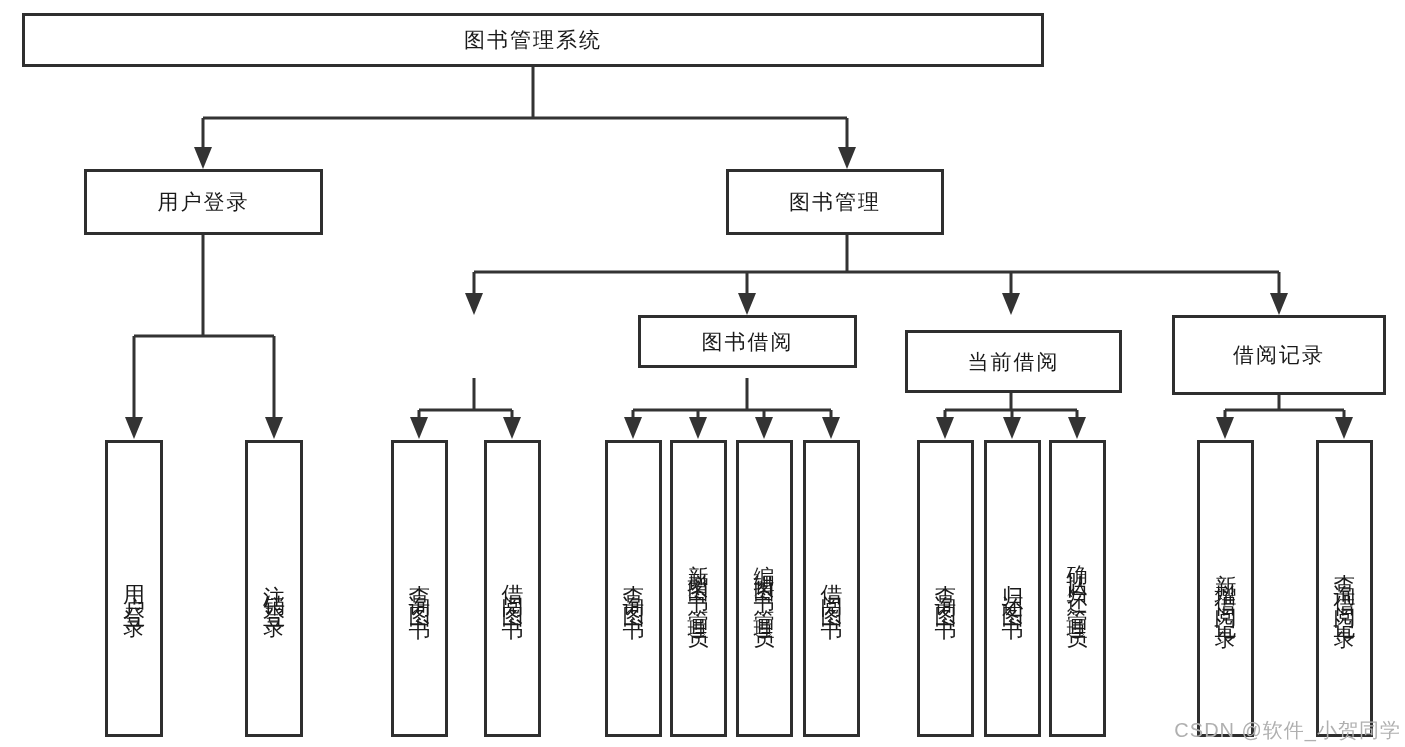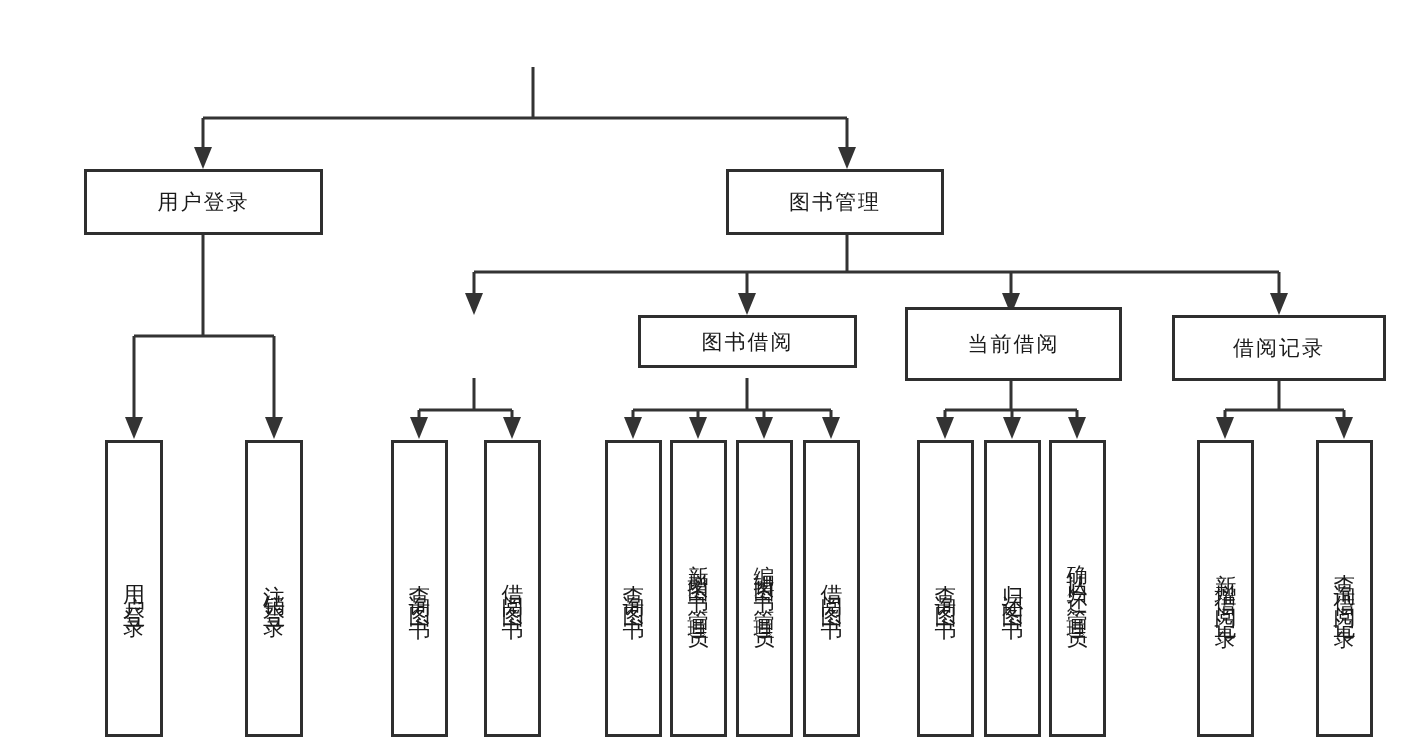--- a/index.html
+++ b/index.html
@@ -101,35 +101,38 @@
       <polygon points="755,417 773,417 764,439"></polygon>
       <polygon points="822,417 840,417 831,439"></polygon>
       <polygon points="936,417 954,417 945,439"></polygon>
       <polygon points="1003,417 1021,417 1012,439"></polygon>
       <polygon points="1068,417 1086,417 1077,439"></polygon>
       <polygon points="1216,417 1234,417 1225,439"></polygon>
       <polygon points="1335,417 1353,417 1344,439"></polygon>
     </g>
   </svg>
 
+  <div class="hnode" style="left:22px;top:13px;width:1022px;height:54px">
+    <span>图书管理系统</span>
+  </div>
 
   <div class="hnode" style="left:84px;top:169px;width:239px;height:66px">
     <span>用户登录</span>
   </div>
   <div class="hnode" style="left:726px;top:169px;width:218px;height:66px">
     <span>图书管理</span>
   </div>
 
   <div class="hnode" style="left:638px;top:315px;width:219px;height:53px">
     <span>图书借阅</span>
   </div>
-  <div class="hnode" style="left:905px;top:307px;width:217px;height:74px">
+  <div class="hnode" style="left:905px;top:330px;width:217px;height:63px">
     <span>当前借阅</span>
   </div>
-  <div class="hnode" style="left:1172px;top:315px;width:214px;height:66px">
+  <div class="hnode" style="left:1172px;top:315px;width:214px;height:80px">
     <span>借阅记录</span>
   </div>
 
   <div class="vnode" style="left:105px;top:440px;width:58px;height:297px">
     <span>用户登录</span>
   </div>
   <div class="vnode" style="left:245px;top:440px;width:58px;height:297px">
     <span>注销登录</span>
   </div>
 
@@ -163,14 +166,15 @@
     <span>确认归还（管理员）</span>
   </div>
 
   <div class="vnode" style="left:1197px;top:440px;width:57px;height:297px">
     <span>新增借阅记录</span>
   </div>
   <div class="vnode" style="left:1316px;top:440px;width:57px;height:297px">
     <span>查询借阅记录</span>
   </div>
 
+  <div class="watermark">CSDN @软件_小贺同学</div>
 
 </div>
 
 </body></html>

